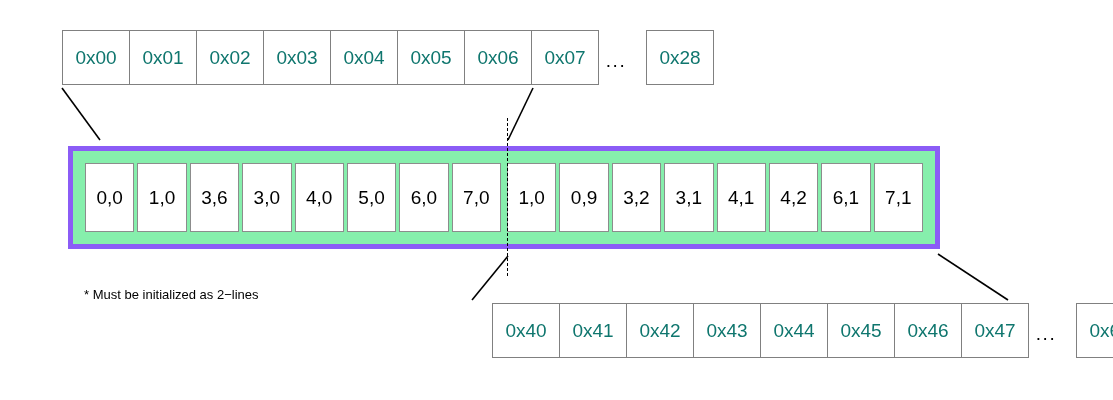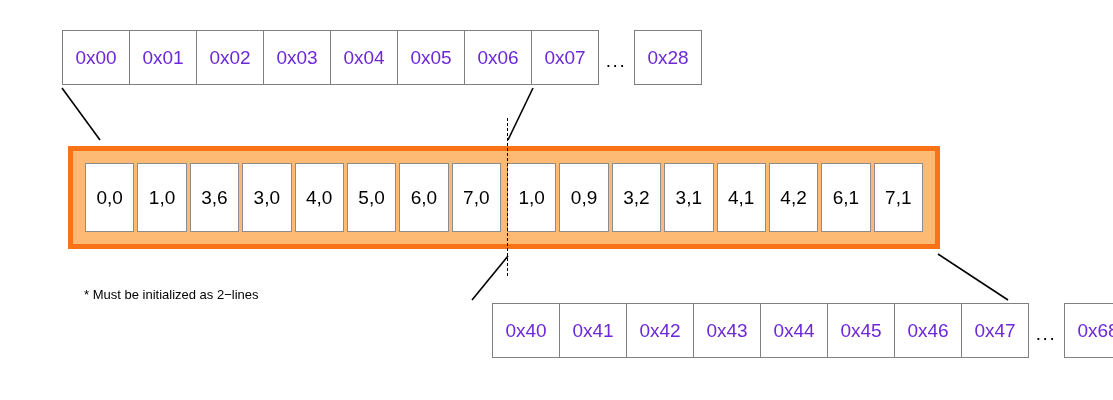--- a/index.html
+++ b/index.html
@@ -42,51 +42,51 @@
     width: 68px;
     height: 55px;
     box-sizing: border-box;
     border: 1px solid #808080;
     background: #ffffff;
     display: flex;
     align-items: center;
     justify-content: center;
     font-size: 19px;
     line-height: 1;
-    color: #6d28d9;
+    color: #0f766e;
     margin-right: -1px;
   }
   .addr-cell:last-child { margin-right: 0; }
 
   .ellipsis {
     width: 36px;
     height: 55px;
     box-sizing: border-box;
     display: flex;
     align-items: flex-end;
     justify-content: center;
     padding-bottom: 13px;
     font-size: 19px;
     letter-spacing: 1.5px;
     color: #000000;
   }
   .addr-cell.detached {
-    margin-left: 0;
+    margin-left: 12px;
   }
 
   
   #memory-array {
     position: absolute;
     left: 68px;
     top: 146px;
     width: 872px;
     height: 103px;
     box-sizing: border-box;
-    border: 5px solid #f97316;
-    background: #fdba74;
+    border: 5px solid #8b5cf6;
+    background: #86efac;
     z-index: 2;
   }
   #memory-array-inner {
     position: absolute;
     left: 12px;
     top: 12px;
     right: 12px;
     bottom: 12px;
     display: flex;
     align-items: stretch;

